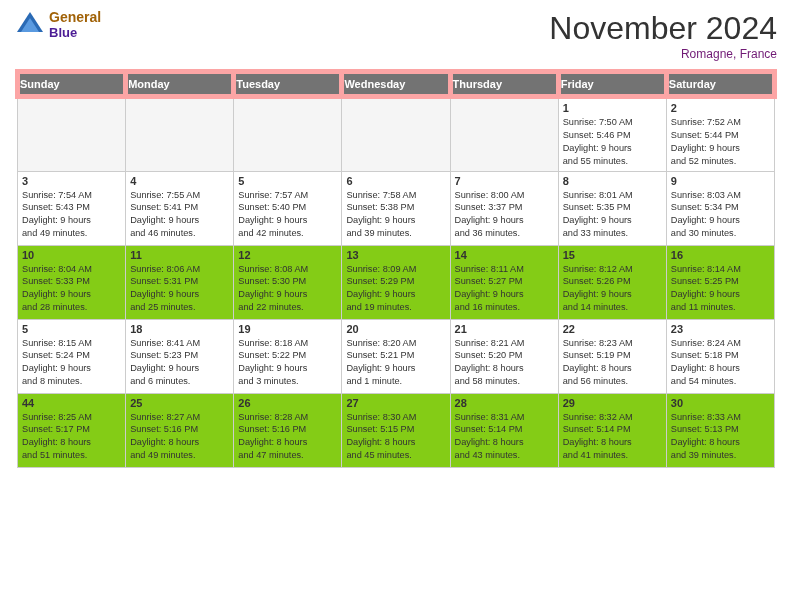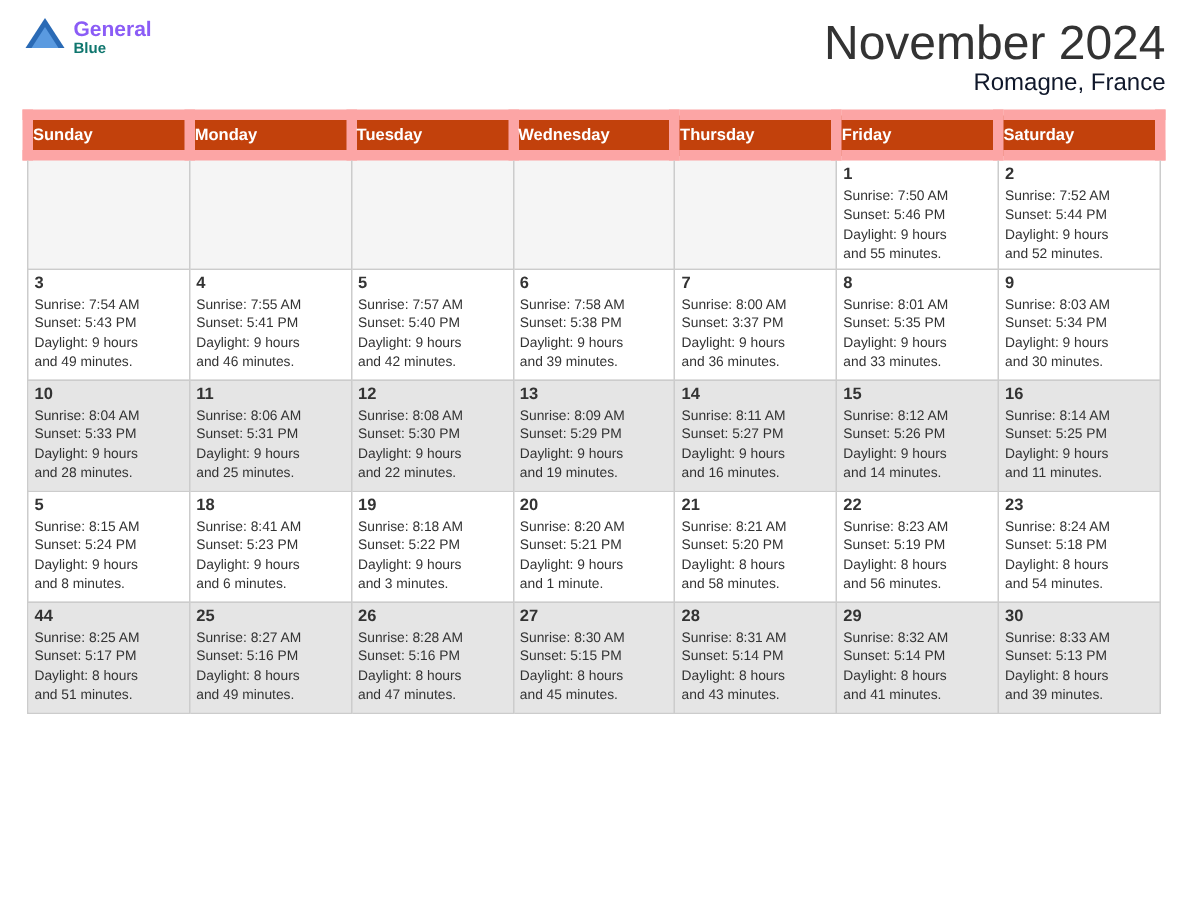--- a/index.html
+++ b/index.html
@@ -28,71 +28,71 @@
       gap: 4px;
     }
     .logo-text {
       display: flex;
       flex-direction: column;
       line-height: 1.1;
     }
     .logo-general {
       font-size: 14px;
       font-weight: bold;
-      color: #8b5cf6;
+      color: #a16207;
     }
     .logo-blue {
-      font-size: 10px;
+      font-size: 13px;
       font-weight: bold;
-      color: #0f766e;
+      color: #4c1d95;
     }
     .logo-icon {
       width: 30px;
       height: 30px;
     }
     .title-block {
       text-align: right;
     }
     .month-title {
       font-size: 32px;
       font-weight: normal;
       color: #333;
     }
     .subtitle {
-      font-size: 16px;
-      color: #0f172a;
+      font-size: 12px;
+      color: #701a75;
     }
     table {
       width: 100%;
       border-collapse: collapse;
       table-layout: fixed;
     }
     thead th {
-      background: #c2410c;
+      background: #737373;
       color: #fff;
       font-size: 11px;
       font-weight: bold;
       padding: 4px 0;
       text-align: left;
-      border: 7px solid #fca5a5;
+      border: 5px solid #fca5a5;
     }
     td {
       border: 1px solid #ccc;
       vertical-align: top;
       padding: 3px 4px;
       font-size: 9.2px;
       color: #333;
       height: 74px;
       background: #fff;
     }
     td.empty {
       background: #f5f5f5;
     }
     td.shaded {
-      background: #e5e5e5;
+      background: #84cc16;
     }
     .day-num {
       font-weight: bold;
       font-size: 11px;
       display: block;
       margin-bottom: 2px;
     }
     .day-info {
       line-height: 1.4;
     }

